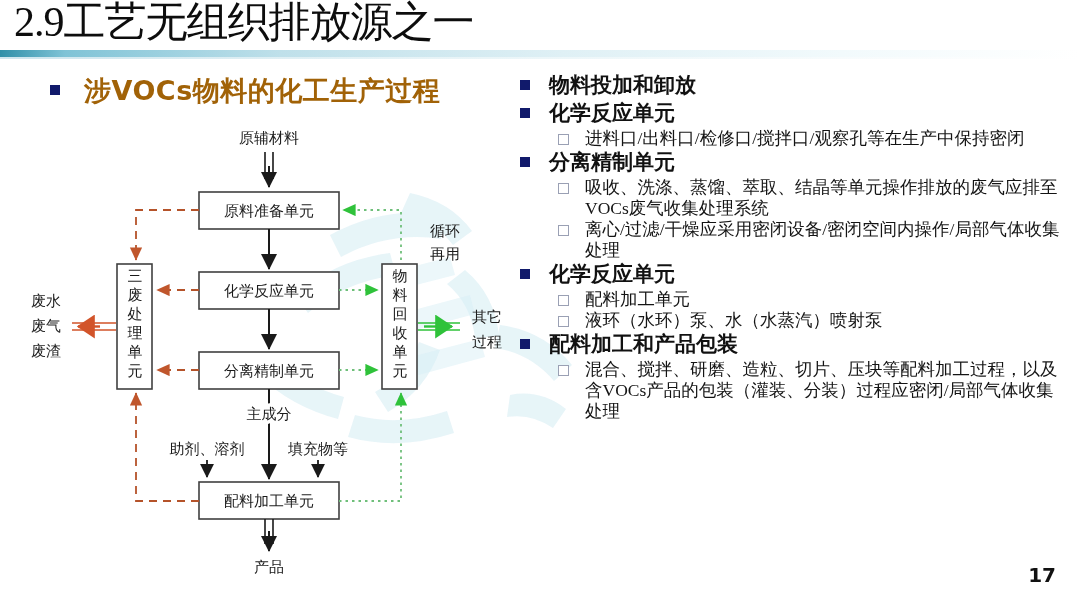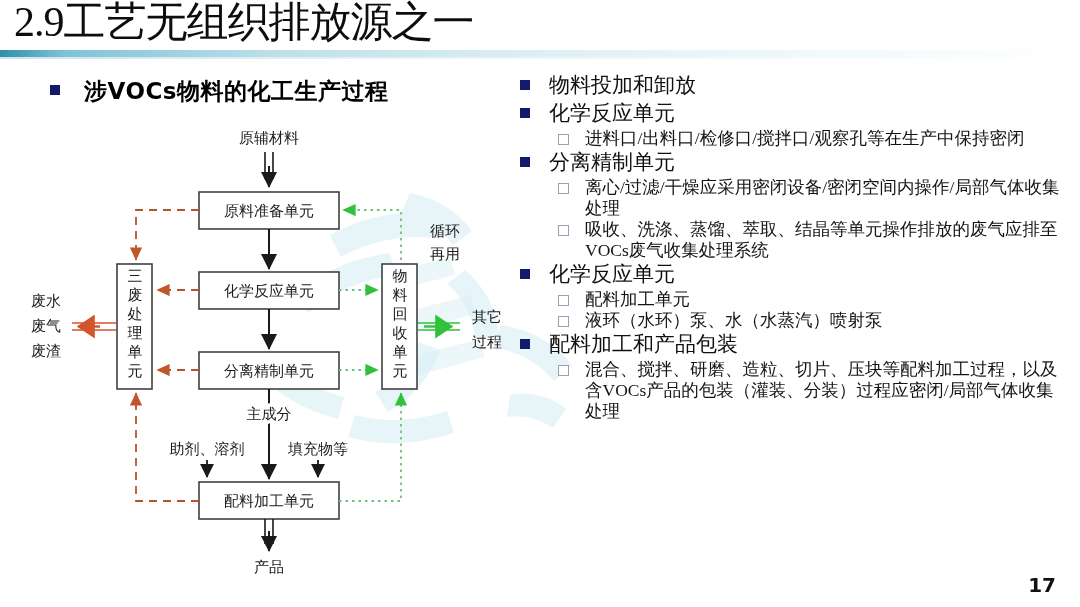--- a/index.html
+++ b/index.html
@@ -41,21 +41,21 @@
   .hsq{
     display:inline-block;width:9px;height:9px;border:1.6px solid #9aa0b4;
     background:#fff;vertical-align:middle;flex:0 0 auto;margin-top:6px;
   }
 
   
   .left-head{
     position:absolute;left:50px;top:77px;display:flex;align-items:flex-start;gap:24px;
   }
   .left-head .txt{
-    font-size:23px;font-weight:bold;color:#000000;letter-spacing:.5px;line-height:28px;
+    font-size:27px;font-weight:bold;color:#a16207;letter-spacing:.5px;line-height:28px;
     font-family:"DejaVu Sans","Liberation Sans",sans-serif;
     text-align:center;
   }
 
   
   .diagram{position:absolute;left:0;top:119px;width:515px;height:460px;}
   .diagram svg{display:block;}
   .dg-label{
     font-family:"Liberation Serif","DejaVu Serif",serif;
     font-size:15px;fill:#1a1a1a;
@@ -68,32 +68,32 @@
     font-family:"Liberation Serif","DejaVu Serif",serif;
     font-size:15px;fill:#1a1a1a;
   }
 
   
   .right{
     position:absolute;left:520px;top:72px;width:550px;
   }
   .r-item{display:flex;align-items:flex-start;gap:19px;margin-bottom:1px;}
   .r-item .l1{
-    font-size:21px;font-weight:normal;color:#111;line-height:27px;
+    font-size:21px;font-weight:bold;color:#111;line-height:27px;
     font-family:"DejaVu Sans","Liberation Sans",sans-serif;letter-spacing:0px;
   }
   .r-sub{display:flex;align-items:flex-start;gap:16px;margin-left:38px;margin-bottom:0px;}
   .r-sub .l2{
     font-family:"Liberation Serif","DejaVu Serif",serif;
     font-size:17.5px;line-height:21px;color:#141414;
   }
 
   
   .pageno{
-    position:absolute;right:24px;bottom:10px;
+    position:absolute;right:24px;bottom:20px;
     font-size:20px;font-weight:bold;color:#111;
     font-family:"DejaVu Sans","Liberation Sans",sans-serif;
   }
 </style>
 </head>
 <body>
 
 <div class="slide">
 
   <svg class="watermark" viewBox="0 0 340 300" aria-hidden="true">
@@ -236,25 +236,25 @@
       <span class="hsq"></span>
       <span class="l2">进料口/出料口/检修口/搅拌口/观察孔等在生产中保持密闭</span>
     </div>
 
     <div class="r-item">
       <span class="bsq"></span>
       <span class="l1">分离精制单元</span>
     </div>
     <div class="r-sub">
       <span class="hsq"></span>
+      <span class="l2">吸收、洗涤、蒸馏、萃取、结晶等单元操作排放的废气应排至VOCs废气收集处理系统</span>
+    </div>
+    <div class="r-sub">
+      <span class="hsq"></span>
       <span class="l2">离心/过滤/干燥应采用密闭设备/密闭空间内操作/局部气体收集处理</span>
-    </div>
-    <div class="r-sub">
-      <span class="hsq"></span>
-      <span class="l2">吸收、洗涤、蒸馏、萃取、结晶等单元操作排放的废气应排至VOCs废气收集处理系统</span>
     </div>
 
     <div class="r-item">
       <span class="bsq"></span>
       <span class="l1">化学反应单元</span>
     </div>
     <div class="r-sub">
       <span class="hsq"></span>
       <span class="l2">配料加工单元</span>
     </div>

